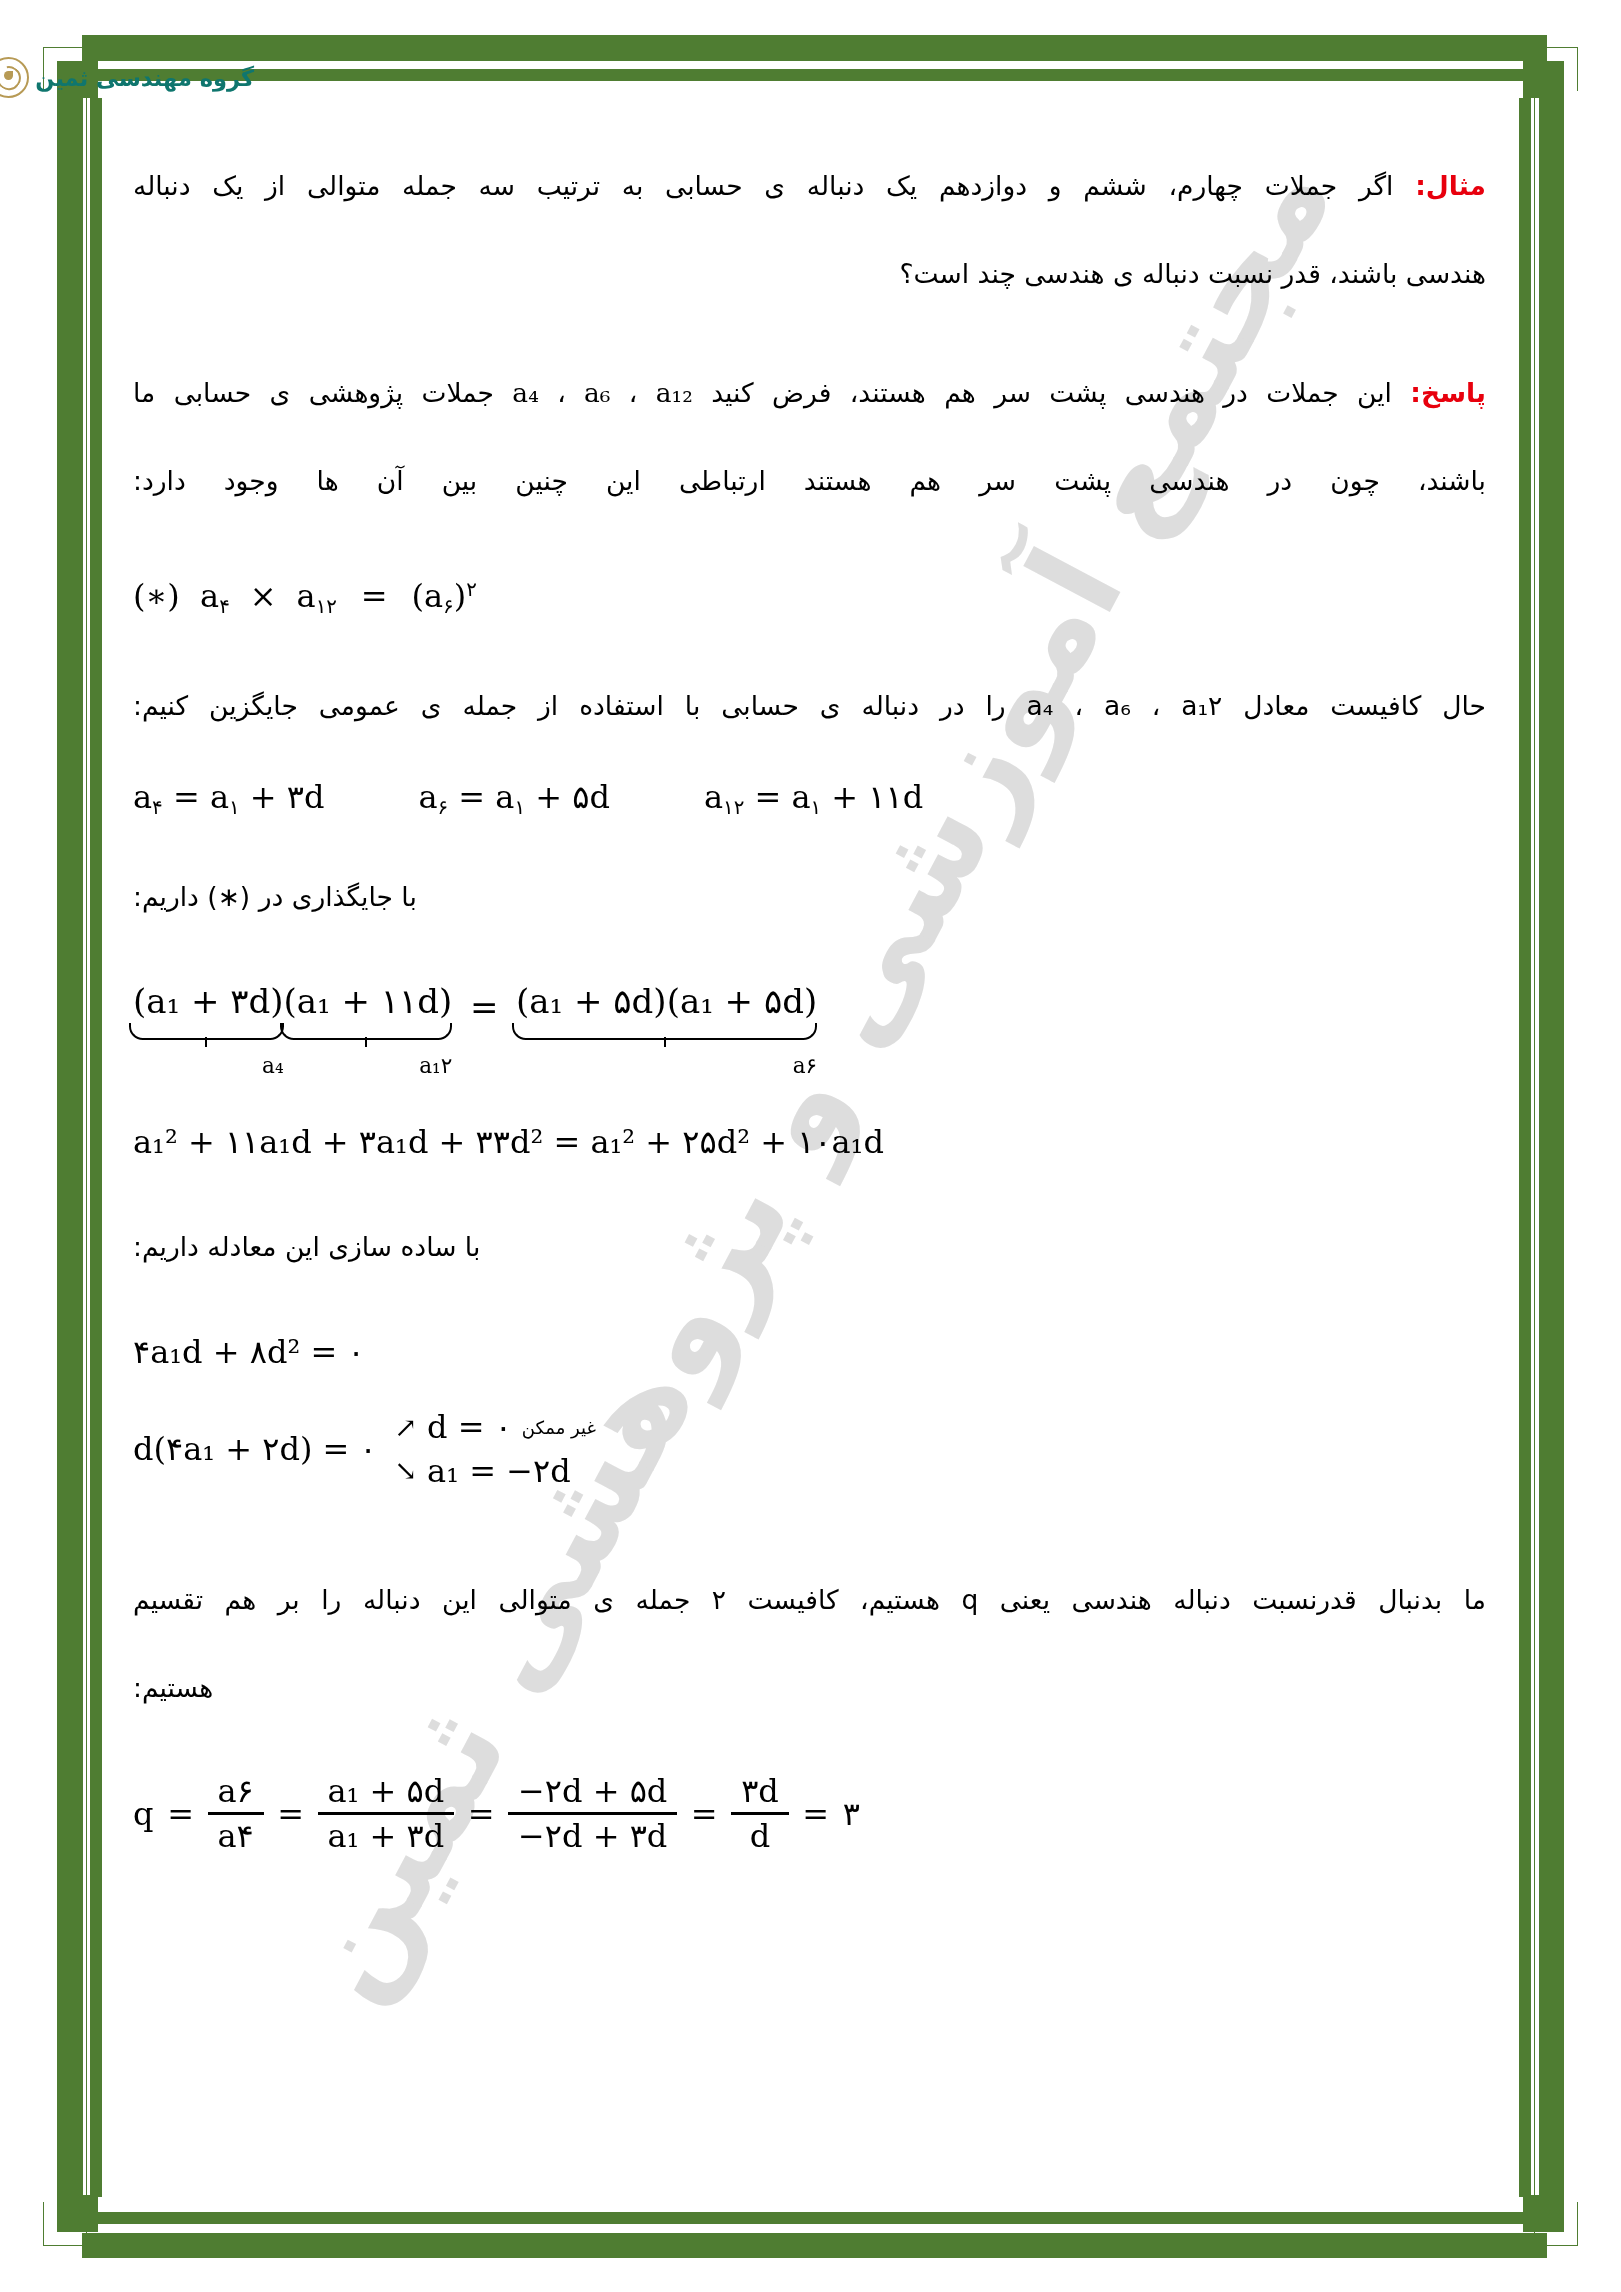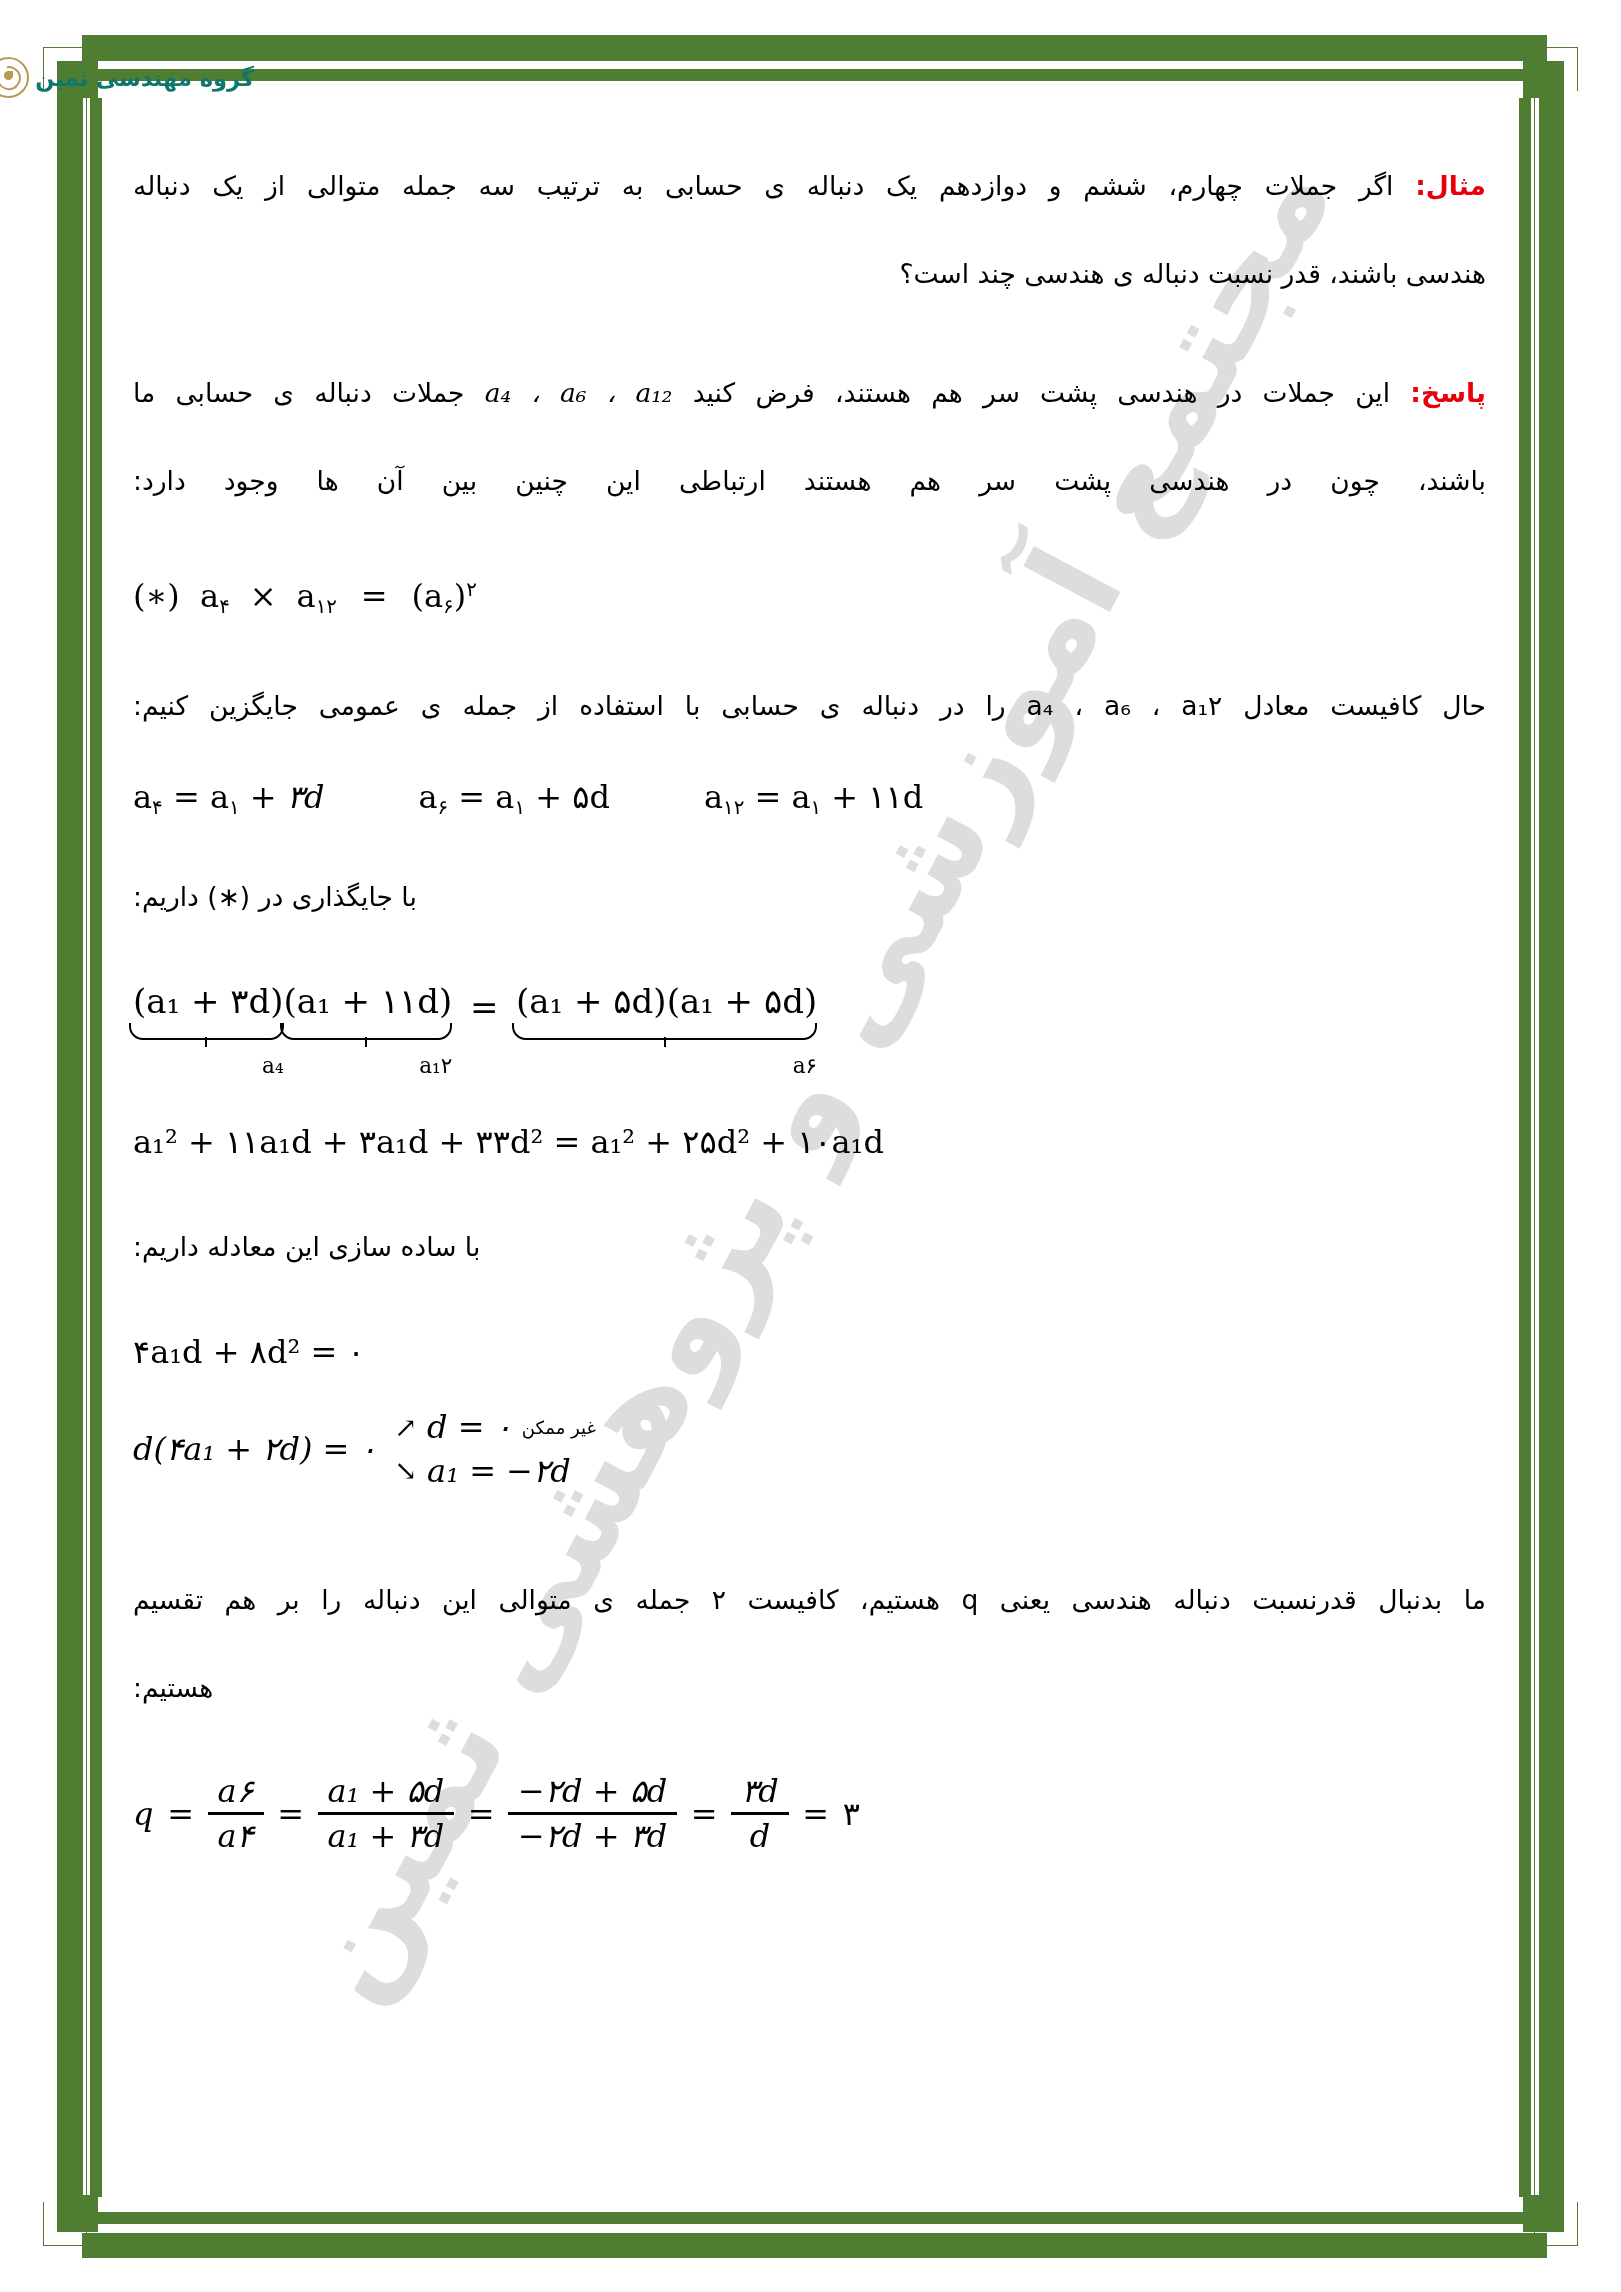--- a/index.html
+++ b/index.html
@@ -187,21 +187,21 @@
   .eq-line {
     direction: ltr;
     text-align: left;
     font-size: 32px;
     color: #000;
     margin: 35px 0 29px 0;
     font-family: "DejaVu Serif", "Liberation Serif", serif;
     white-space: nowrap;
   }
 
-  .ital { font-style: italic; font-family: "DejaVu Serif","Liberation Serif",serif; }
+  .ital { font-family: "DejaVu Serif","Liberation Serif",serif; }
   .upr  { font-style: normal; font-family: "DejaVu Serif","Liberation Serif",serif; }
 
   sub { font-size: 0.62em; vertical-align: -0.28em; }
   sup { font-size: 0.62em; vertical-align: 0.55em; }
 
   
   .triple-row {
     direction: ltr;
     display: flex;
     gap: 94px;
@@ -338,21 +338,21 @@
   </div>
 
   <div class="watermark">مجتمع آموزشی و پژوهشی ثمین</div>
 
   <div class="content">
 
     <p class="para"><span class="lbl-red">مثال:</span><span> اگر جملات چهارم، ششم و دوازدهم یک دنباله ی حسابی به ترتیب سه جمله متوالی از یک دنباله</span></p>
 
     <p class="para last-right" style="text-align:center;"><span>هندسی باشند، قدر نسبت دنباله ی هندسی چند است؟</span></p>
 
-    <p class="para" style="margin-top:41px;"><span class="lbl-red">پاسخ:</span><span> این جملات در هندسی پشت سر هم هستند، فرض کنید </span><span class="ital">a₄ ، a₆ ، a₁₂</span><span> جملات دنباله ی حسابی ما</span></p>
+    <p class="para" style="margin-top:41px;"><span class="lbl-red">پاسخ:</span><span> این جملات در هندسی پشت سر هم هستند، فرض کنید </span><span class="ital">a₄ ، a₆ ، a₁₂</span><span> جملات پژوهشی ی حسابی ما</span></p>
 
     <p class="para" style="text-align:center;"><span>باشند، چون در هندسی پشت سر هم هستند ارتباطی این چنین بین آن ها وجود دارد:</span></p>
 
     <div class="eq-line" style="margin-top:57px;">
       <span>(∗)</span>
       <span class="upr">&nbsp;<span>a</span><sub>۴</sub></span>
       <span style="padding:0 9.8px;">×</span>
       <span class="upr"><span>a</span><sub>۱۲</sub></span>
       <span style="padding:0 13.7px;">=</span>
       <span class="upr"><span>(a</span><sub>۶</sub><span>)</span><sup>۲</sup></span>

